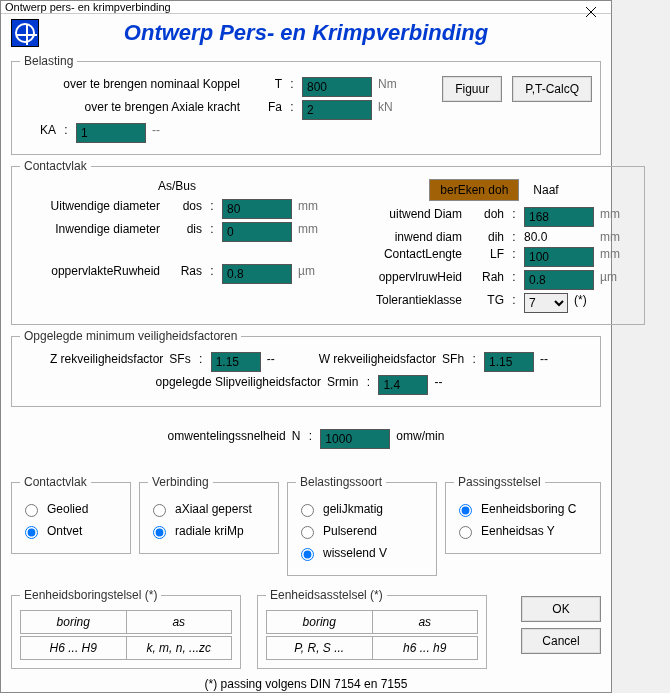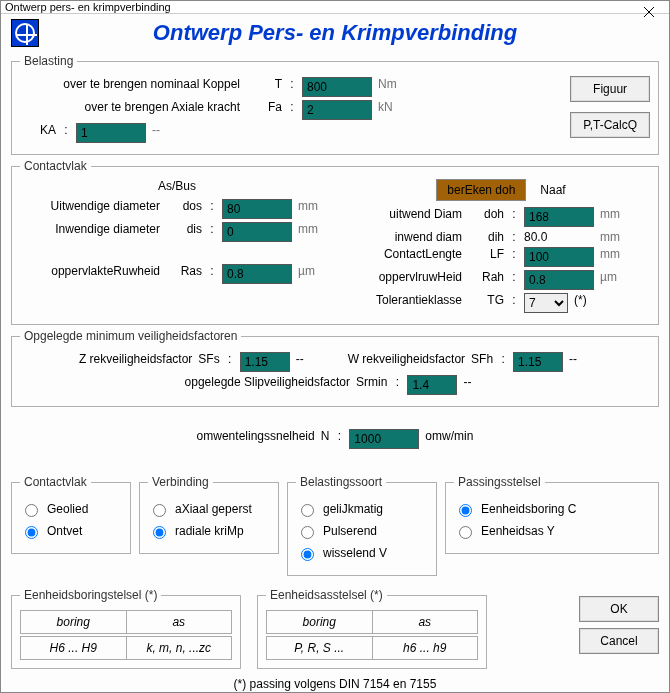--- a/index.html
+++ b/index.html
@@ -1,17 +1,17 @@
 <!DOCTYPE html>
 <html><head>
 <meta charset="utf-8">
 <style>
 * { box-sizing: border-box; font-family: Arial, sans-serif; font-size: 12px; }
 body { margin: 0; background: #f0f0f0; user-select: none; }
-.window { width: 670px; height: 693px; background: #fdfdfd; border: 1px solid #888; display: flex; flex-direction: column; }
+.window { width: 612px; height: 693px; background: #fdfdfd; border: 1px solid #888; display: flex; flex-direction: column; }
 .titlebar { height: 22px; background: #fff; border-bottom: 1px solid #ccc; display: flex; align-items: center; padding: 0 4px; position: relative; }
 .titlebar-text { font-size: 11px; color: #000; }
 .closebtn { position: absolute; right: 0; top: 0; width: 40px; height: 22px; display: flex; align-items: center; justify-content: center; cursor: pointer; }
 .content { flex: 1; padding: 4px 10px 6px 10px; position: relative; }
 .iconlogo { width: 28px; height: 28px; background: #003bd1; border: 1px solid #000; position: absolute; left: 10px; top: 5px; display: flex; align-items: center; justify-content: center; }
 .iconlogo-inner { width: 20px; height: 20px; border: 2px solid #fff; border-radius: 50%; position: relative; }
 .iconlogo-inner::before, .iconlogo-inner::after { content: ''; position: absolute; background: #fff; }
 .iconlogo-inner::before { width: 20px; height: 2px; top: 9px; left: 0; }
 .iconlogo-inner::after { width: 2px; height: 20px; left: 9px; top: 0; }
 .maintitle { text-align: center; font-size: 22px; font-weight: bold; font-style: italic; color: #003bd1; margin: 2px 0 8px 0; }
@@ -82,21 +82,21 @@
             <input type="text" class="inp70" value="2" style="">
             <span class="unit">kN</span>
           </div>
           <div class="row">
             <span class="sym">KA</span>
             <span class="colon">:</span>
             <input type="text" class="inp70" value="1" style="">
             <span class="unit">--</span>
           </div>
         </div>
-        <div style="display:flex; gap:10px; padding-top:2px;flex-direction:column;">
+        <div style="display:flex; gap:10px; padding-top:2px;">
           <button class="btn">Figuur</button>
           <button class="btn">P,T-CalcQ</button>
         </div>
       </div>
     </fieldset>
 
     <fieldset>
       <legend>Contactvlak</legend>
       <div class="twocol">
         <div class="col">

